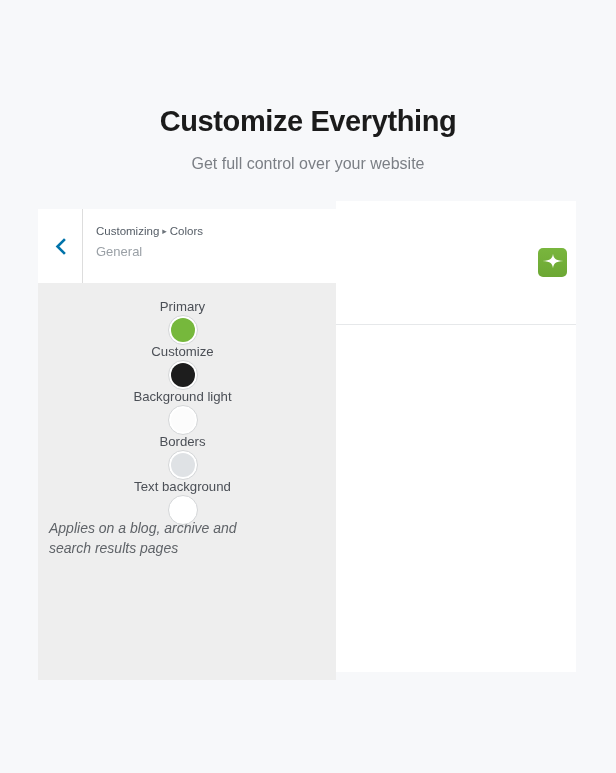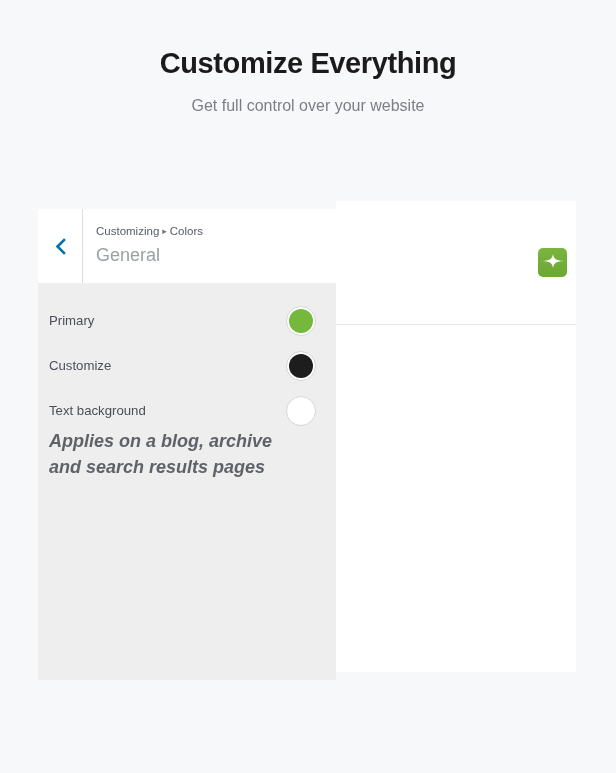--- a/index.html
+++ b/index.html
@@ -18,21 +18,21 @@
   
   .hero {
     position: absolute;
     left: 0;
     top: 0;
     width: 616px;
     text-align: center;
   }
   .hero-title {
     margin: 0;
-    padding-top: 46px;
+    padding-top: 104px;
     font-size: 29px;
     font-weight: bold;
     letter-spacing: -0.4px;
     color: #1b1b1b;
     line-height: 1.2;
   }
   .hero-subtitle {
     margin: 0;
     padding-top: 15px;
     font-size: 16px;
@@ -101,21 +101,21 @@
   }
   .breadcrumb .crumb-sep {
     display: inline-block;
     padding: 0 3px;
     color: #6c737a;
     font-size: 9px;
     vertical-align: 1px;
   }
   .panel-title {
     margin-top: 5px;
-    font-size: 18px;
+    font-size: 13px;
     color: #9aa0a6;
     font-weight: normal;
     line-height: 1.25;
   }
 
   .panel-body {
     position: absolute;
     left: 0;
     top: 74px;
     width: 298px;
@@ -126,20 +126,21 @@
   }
 
   .color-row {
     position: relative;
     padding: 0 20px 0 11px;
     height: 45px;
     display: flex;
     align-items: center;
     justify-content: space-between;
     cursor: pointer;
+    flex-direction: column;
   }
   .color-row.with-desc { height: 45px; }
 
   .color-label {
     font-size: 13.2px;
     color: #4b4f56;
     font-weight: normal;
     line-height: 1.3;
   }
 
@@ -159,26 +160,25 @@
   .swatch {
     width: 24px;
     height: 24px;
     border-radius: 50%;
     box-sizing: border-box;
   }
 
   .row-desc {
     padding: 0 24px 0 11px;
     margin-top: -4px;
-    font-size: 18px;
+    font-size: 14px;
     font-style: italic;
     color: #5f6368;
     line-height: 1.42;
     max-width: 232px;
-    font-weight: bold;
   }
 
   
   .preview {
     position: absolute;
     left: 298px;
     top: 0;
     width: 240px;
     height: 471px;
     background: #ffffff;
@@ -254,21 +254,33 @@
       </div>
 
       <div class="color-row">
         <span class="color-label">Customize</span>
         <span class="swatch-wrap">
           <span class="swatch" style="background: rgb(29, 29, 29);"></span>
         </span>
       </div>
 
 
-
+      <div class="color-row">
+        <span class="color-label">Background light</span>
+        <span class="swatch-wrap">
+          <span class="swatch" style="background: rgb(252, 252, 252);"></span>
+        </span>
+      </div>
+
+      <div class="color-row">
+        <span class="color-label">Borders</span>
+        <span class="swatch-wrap">
+          <span class="swatch" style="background: rgb(223, 226, 229);"></span>
+        </span>
+      </div>
 
 
       <div class="color-row with-desc">
         <span class="color-label">Text background</span>
         <span class="swatch-wrap">
           <span class="swatch" style="background: rgb(255, 255, 255);"></span>
         </span>
       </div>
       <div class="row-desc">Applies on a blog, archive and search results pages</div>
 

